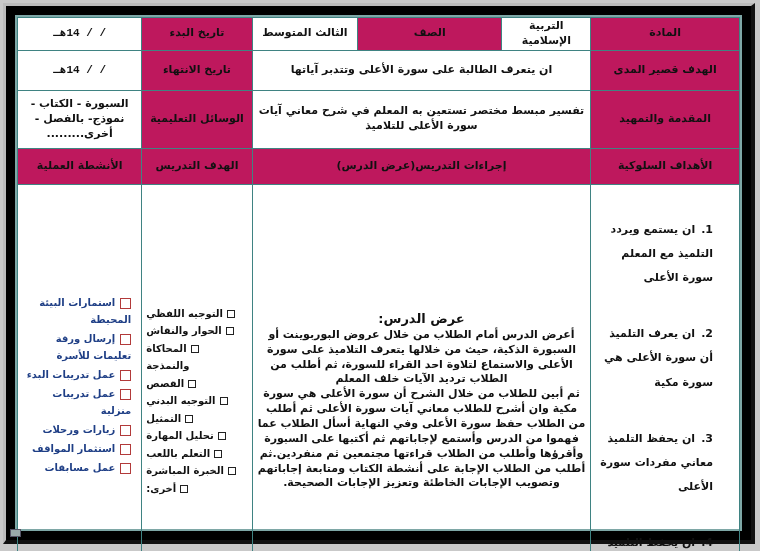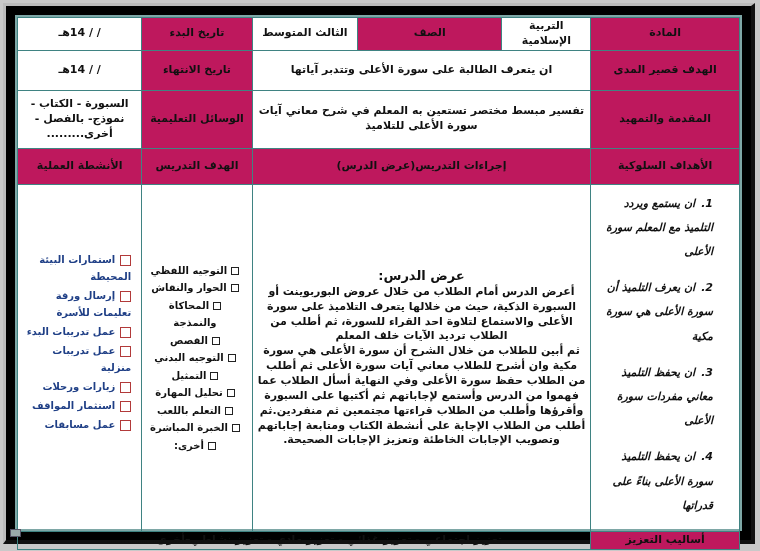--- a/index.html
+++ b/index.html
@@ -32,27 +32,27 @@
     border:1.5px solid #3f8382;
     padding:1px 4px;
     font-size:11px; font-weight:bold; color:#111;
     vertical-align:middle; text-align:center;
     line-height:1.35;
   }
   .lbl { background:#be185d; color:#1c2f4d; }
   .red { color:#c0141a; }
   .right { text-align:right; }
   .top { vertical-align:top; }
-  .date { color:#1d3a86; text-align:left; padding-left:48px; vertical-align:top; }
+  .date { color:#1d3a86; text-align:left; padding-left:48px; vertical-align:top;font-family:Liberation Mono, monospace; }
   .proc { text-align:right; vertical-align:top; padding:6px 8px 2px 4px; color:#7a3410; font-size:11px; line-height:1.52; }
   .proc .hdr { color:#111; font-size:13px; display:block; }
   ol.goals { margin:0; padding:0 22px 0 4px; list-style:none; text-align:right; }
-  ol.goals li { margin:6px 0 12px; line-height:2.2; font-size:11px; color:#111;font-style:italic; }
+  ol.goals li { margin:32px 0 12px; line-height:2.2; font-size:11px; color:#111; }
   ol.goals li .num { margin-left:6px; }
-  ul.methods { margin:0; padding:0 4px 0 0; list-style:none; text-align:center; }
+  ul.methods { margin:0; padding:0 4px 0 0; list-style:none; text-align:left; }
   ul.methods li { font-size:10px; line-height:1.75; color:#111; }
   .cbx { display:inline-block; width:6px; height:6px; border:1px solid #222; margin-left:4px; vertical-align:middle; background:#fff; }
   ul.acts { margin:0; padding:0 6px 0 0; list-style:none; text-align:right; }
   ul.acts li { font-size:10px; line-height:1.7; color:#1f3f86; margin-bottom:2px; }
   .cbx-red { display:inline-block; width:9px; height:9px; border:1.5px solid #b23a3a; margin-left:5px; vertical-align:middle; background:#fff; }
 </style>
 </head>
 <body>
 
 <div class="frame">

